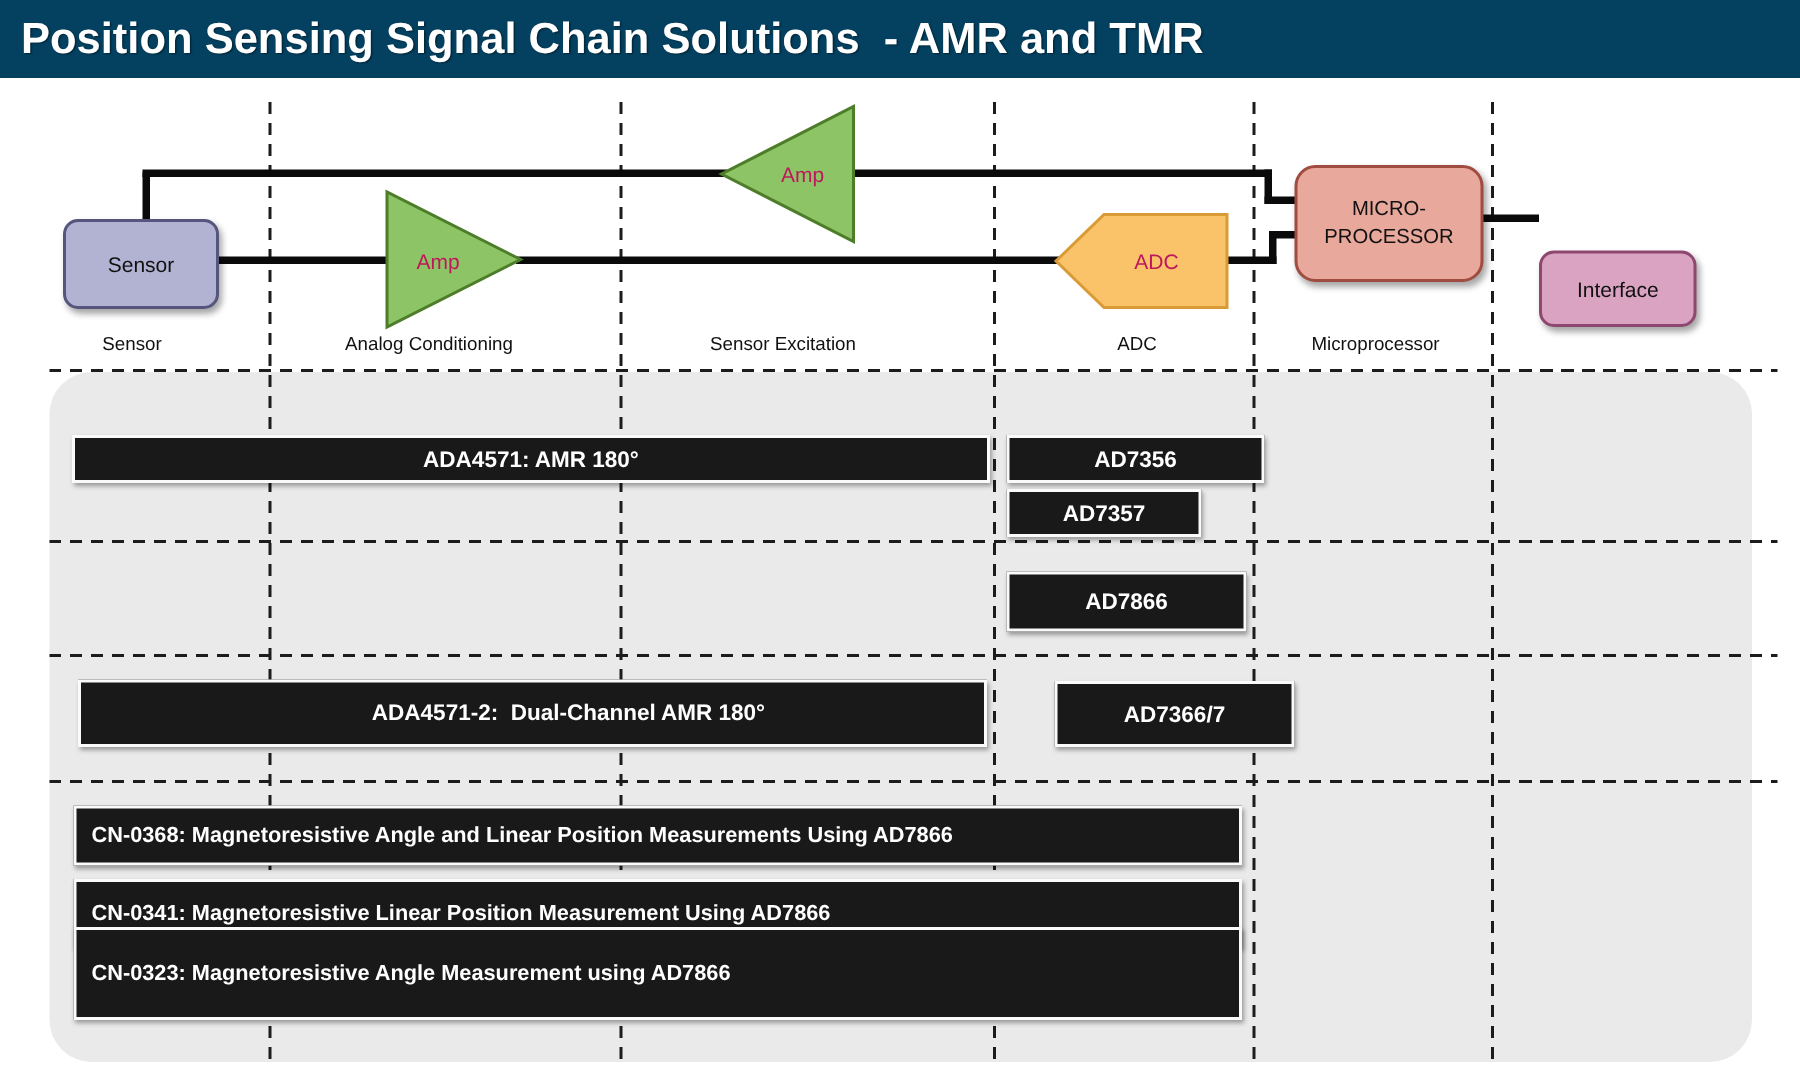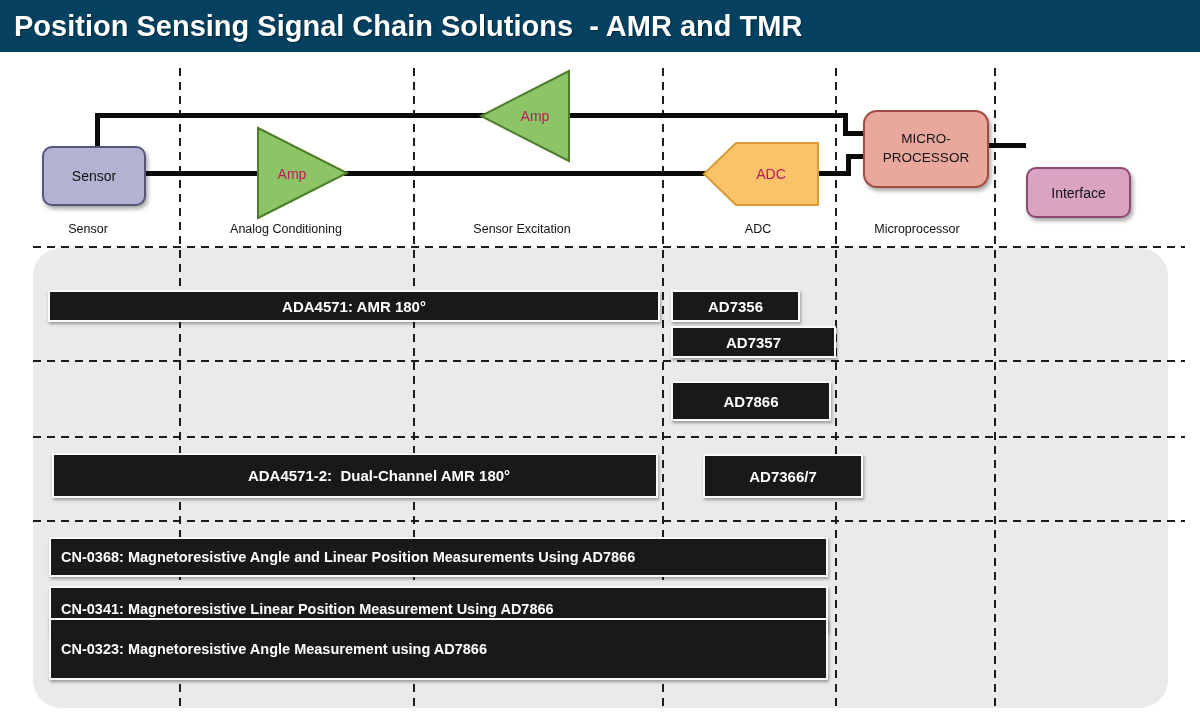--- a/index.html
+++ b/index.html
@@ -57,22 +57,22 @@
     position:absolute;z-index:3;background:#191919;color:#ffffff;
     border:2px solid #fafafa;box-sizing:border-box;
     display:flex;align-items:center;justify-content:center;
     font-weight:bold;font-size:15px;white-space:pre;
     box-shadow:1px 2px 3px rgba(0,0,0,.35);
   }
   .bar.left{justify-content:flex-start;padding-left:10px;font-size:14.5px;}
   .bar.b-ada4571  {left:48px; top:290px;width:612px;height:32px;}
   .bar.b-ada4571-2{left:52px; top:453px;width:606px;height:45px;padding-left:48px;}
   .bar.b-ad7352   {left:671px;top:253px;width:160px;height:31px;}
-  .bar.b-ad7356   {left:671px;top:290px;width:129px;height:32px;}
-  .bar.b-ad7357   {left:671px;top:326px;width:165px;height:32px;}
+  .bar.b-ad7356   {left:671px;top:290px;width:172px;height:32px;}
+  .bar.b-ad7357   {left:671px;top:326px;width:130px;height:32px;}
   .bar.b-ad7866   {left:671px;top:381px;width:160px;height:40px;}
   .bar.b-ad7366-7 {left:671px;top:454px;width:160px;height:44px;margin-left:32px;}
   .bar.b-cn0368   {left:49px;top:537px;width:779px;height:40px;}
   .bar.b-cn0341   {left:49px;top:586px;width:779px;height:46px;}
   .bar.b-cn0323   {left:49px;top:618px;width:779px;height:62px;}
 </style>
 </head>
 <body>
 
 <div class="stage">

